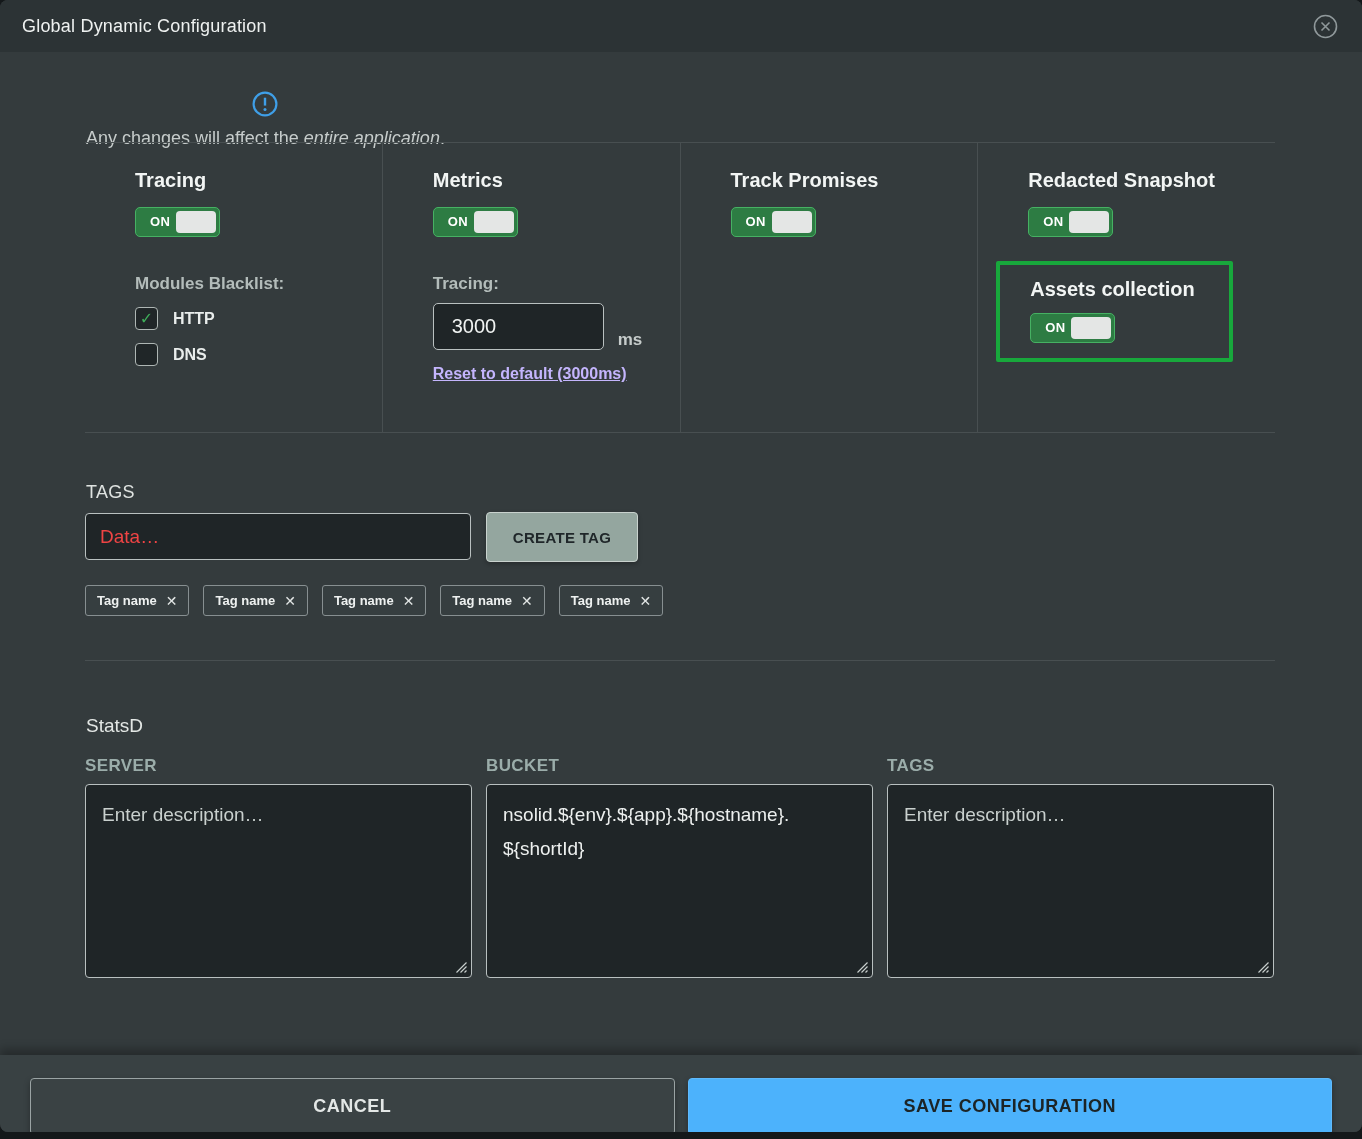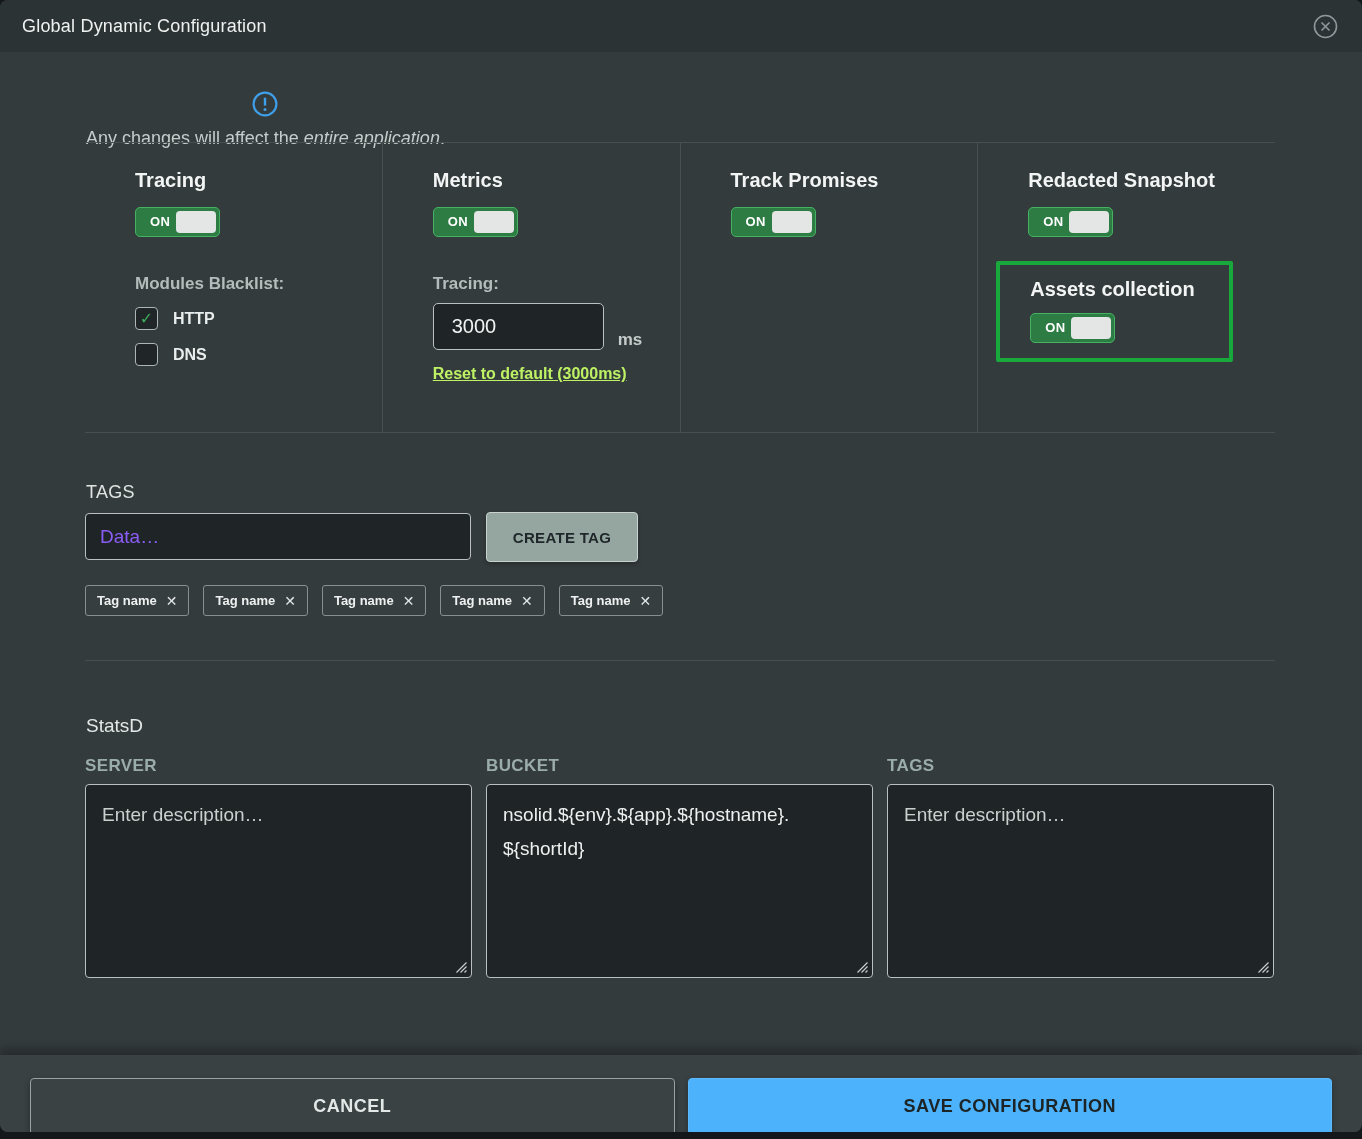--- a/index.html
+++ b/index.html
@@ -75,39 +75,39 @@
   .interval-row { display:flex; align-items:flex-end; gap:14px; margin-top:9px; }
   .interval-input {
     width:171px; height:47px; background:var(--field-bg,#1f2527);
     border:1px solid #b9c0c0; border-radius:5px;
     color:#f0f3f2; font-size:20px; padding:0 0 0 18px;
     font-family:inherit; outline:none;
   }
   .unit { font-size:17px; font-weight:bold; color:#c6cccb; }
   .reset-link {
     display:inline-block; margin-top:15px; font-size:16px; font-weight:bold;
-    color:#bef264; text-decoration:underline; cursor:pointer;
+    color:#c4b5fd; text-decoration:underline; cursor:pointer;
   }
   
   .highlight-box {
     margin:24px 0 0 -32px; width:237px;
     border:4px solid var(--highlight-green,#18a83c);
     border-radius:2px; padding:13px 0 15px 30px;
   }
   .highlight-box .feature-title { margin-bottom:12px; }
   
   .tags-label {
     position:absolute; top:482px; left:86px;
     font-size:18px; color:#dfe3e1; letter-spacing:0.3px;
   }
   .tags-row { position:absolute; top:513px; left:85px; display:flex; gap:15px; }
   .tag-input {
     width:386px; height:47px; background:var(--field-bg,#1f2527);
     border:1px solid #b9c0c0; border-radius:4px;
-    color:#8b5cf6; font-size:19px; padding:0 14px;
+    color:#ef4444; font-size:19px; padding:0 14px;
     font-family:inherit; outline:none;
   }
   .create-tag-btn {
     width:152px; height:50px; margin-top:-1px;
     background:var(--sage,#94a69f); border:1px solid #c9d2ce; border-radius:4px;
     font-size:15px; font-weight:bold; color:#20272a; letter-spacing:0.3px;
     cursor:pointer; font-family:inherit;
     box-shadow:0 2px 4px rgba(0,0,0,0.25);
   }
   .chips { position:absolute; top:585px; left:85px; display:flex; gap:14px; }

